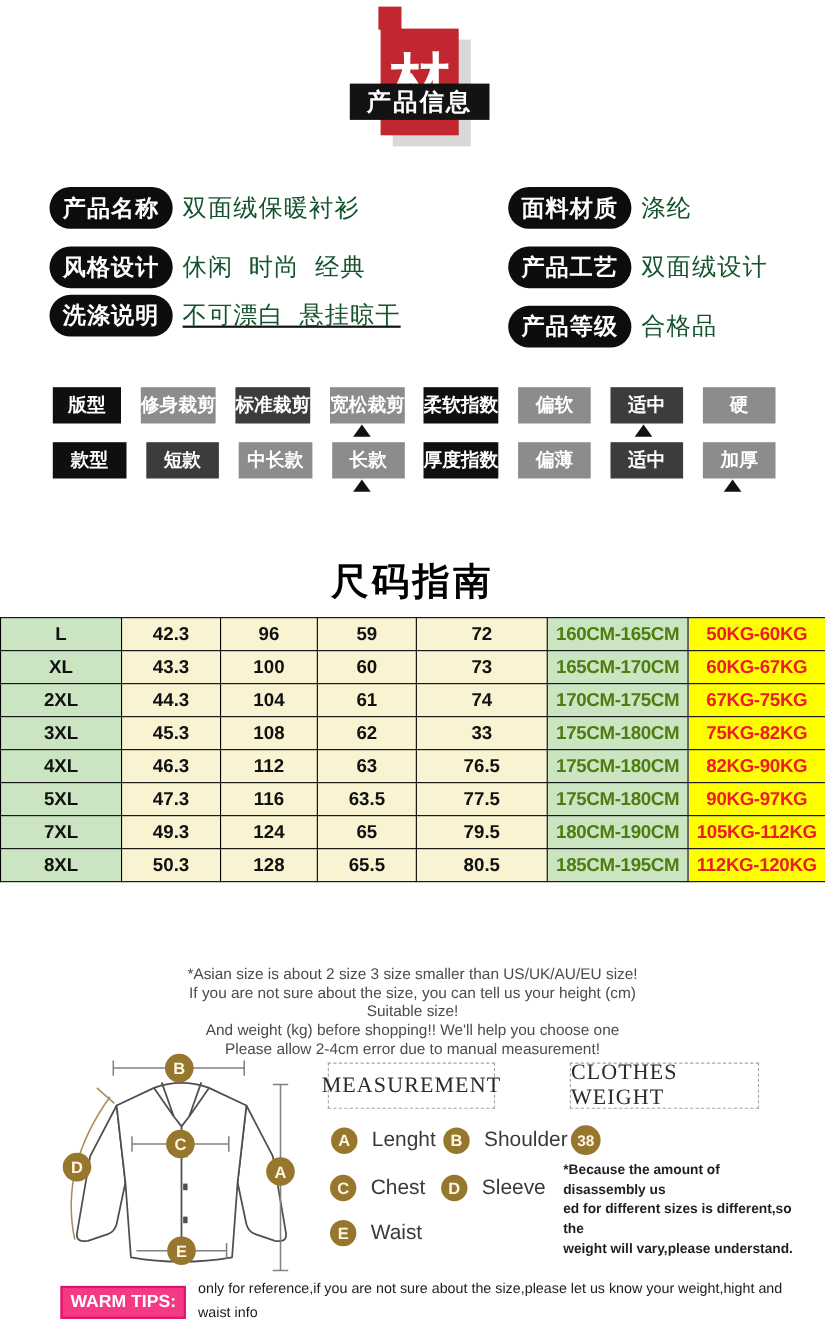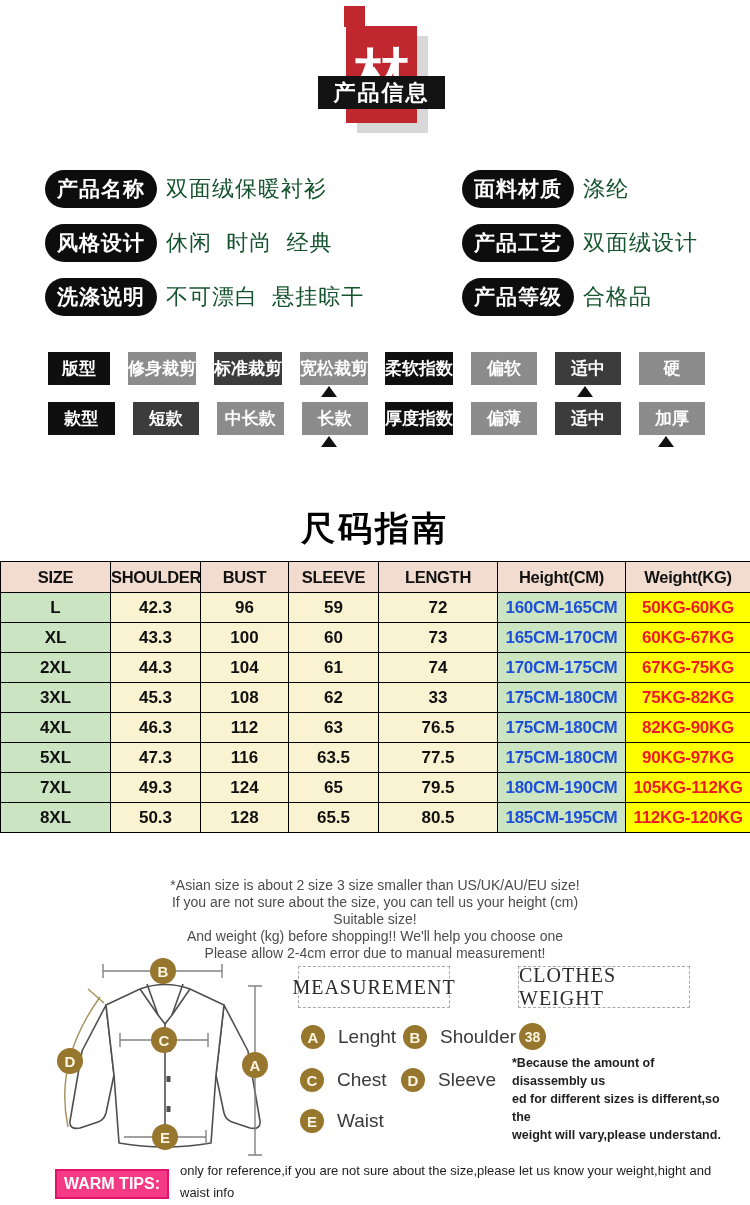--- a/index.html
+++ b/index.html
@@ -14,21 +14,21 @@
              font-family:"DejaVu Serif",serif;font-weight:bold;font-size:54px;color:#fff;}
   .banner{position:absolute;left:318px;top:76px;width:127px;height:33px;background:#131313;
           display:flex;align-items:center;justify-content:center;color:#fff;
           font-size:22px;font-weight:bold;letter-spacing:2px;}
 
   
   .info-row{position:absolute;display:flex;align-items:center;gap:9px;height:38px;}
   .info-badge{background:#0d0d0d;color:#fff;font-size:21px;font-weight:bold;
               padding:5px 12px;border-radius:19px;letter-spacing:1px;white-space:nowrap;}
   .info-value{font-size:22px;color:#14532d;font-weight:500;white-space:pre;letter-spacing:1px;}
-  .ir-l1{left:45px;top:170px;} .ir-l2{left:45px;top:224px;} .ir-l3{left:45px;top:278px;}
+  .ir-l1{left:45px;top:170px;} .ir-l2{left:45px;top:224px;} .ir-l3{left:45px;top:268px;text-decoration:underline;}
   .ir-r1{left:462px;top:170px;} .ir-r2{left:462px;top:224px;} .ir-r3{left:462px;top:278px;}
 
   
   .attr-table{position:absolute;width:320px;}
   .attr-left{left:48px;top:352px;} .attr-right{left:385px;top:352px;}
   .attr-row{display:flex;gap:18px;height:33px;}
   .attr-cell{flex:1;display:flex;align-items:center;justify-content:center;
              color:#fff;font-size:17px;font-weight:bold;white-space:nowrap;}
   .cell-label{background:#0f0f0f;}
   .cell-med{background:#8c8c8c;}
@@ -40,21 +40,21 @@
 
   
   .size-title{position:absolute;left:0;top:506px;width:750px;text-align:center;
               font-size:34px;font-weight:bold;color:#000;letter-spacing:3px;}
   table.size{position:absolute;left:0;top:561px;width:750px;border-collapse:collapse;table-layout:fixed;}
   table.size td,table.size th{border:1.6px solid #000;text-align:center;padding:0;overflow:hidden;white-space:nowrap;}
   table.size th{background:#f2dcd0;font-size:16.5px;font-weight:bold;height:30px;letter-spacing:-0.3px;}
   table.size td{height:29px;font-size:17px;font-weight:bold;}
   td.c-size{background:#cbe5c3;}
   td.c-num{background:#f9f3d2;}
-  td.c-height{background:#cbe5c3;color:#1d4ed8;font-size:15px;letter-spacing:-0.3px;margin-top:16px;}
+  td.c-height{background:#cbe5c3;color:#4d7c0f;font-size:15px;letter-spacing:-0.3px;margin-top:16px;}
   td.c-weight{background:#ffff00;color:#ed1c24;font-size:15px;letter-spacing:-0.3px;}
 
   
   .notes{position:absolute;left:0;top:877px;width:750px;text-align:center;
          color:#4c4c4c;font-size:14px;line-height:17px;}
 
   
   .shirt-svg{position:absolute;left:40px;top:953px;}
   .dash-box{position:absolute;border:1px dashed #a8a8a8;display:flex;align-items:center;justify-content:center;
             font-family:"Liberation Serif",serif;font-size:20px;color:#2b2b2b;letter-spacing:1px;}
@@ -168,29 +168,20 @@
     <colgroup>
       <col style="width:110px">
         <col style="width:90px">
         <col style="width:88px">
         <col style="width:90px">
       <col style="width:119px">
         <col style="width:128px">
         <col style="width:125px">
     </colgroup>
     <tbody>
-        <tr>
-      <th>SIZE</th>
-      <th>SHOULDER</th>
-      <th>BUST</th>
-      <th>SLEEVE</th>
-      <th>LENGTH</th>
-      <th>Height(CM)</th>
-      <th>Weight(KG)</th>
-    </tr>
     <tr>
       <td class="c-size">L</td>
       <td class="c-num">42.3</td>
       <td class="c-num">96</td>
       <td class="c-num">59</td>
       <td class="c-num">72</td>
       <td class="c-height">160CM-165CM</td>
       <td class="c-weight">50KG-60KG</td>
     </tr>
     <tr>

